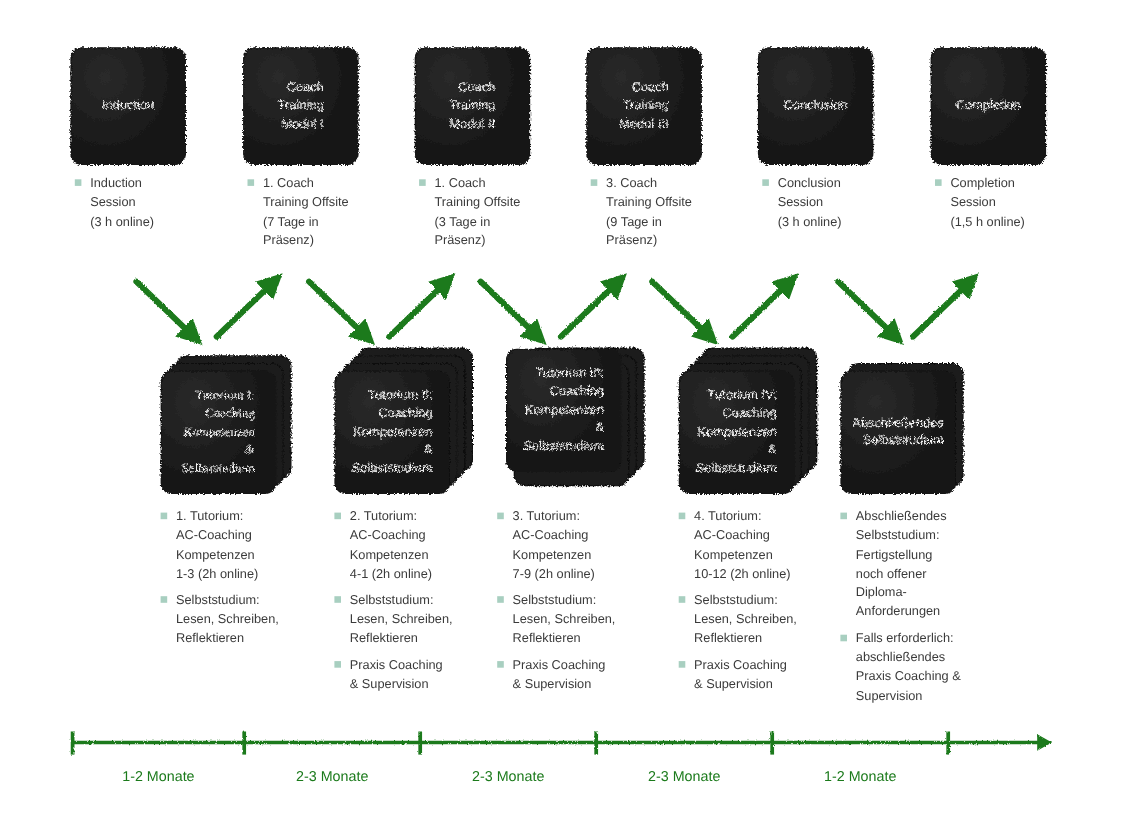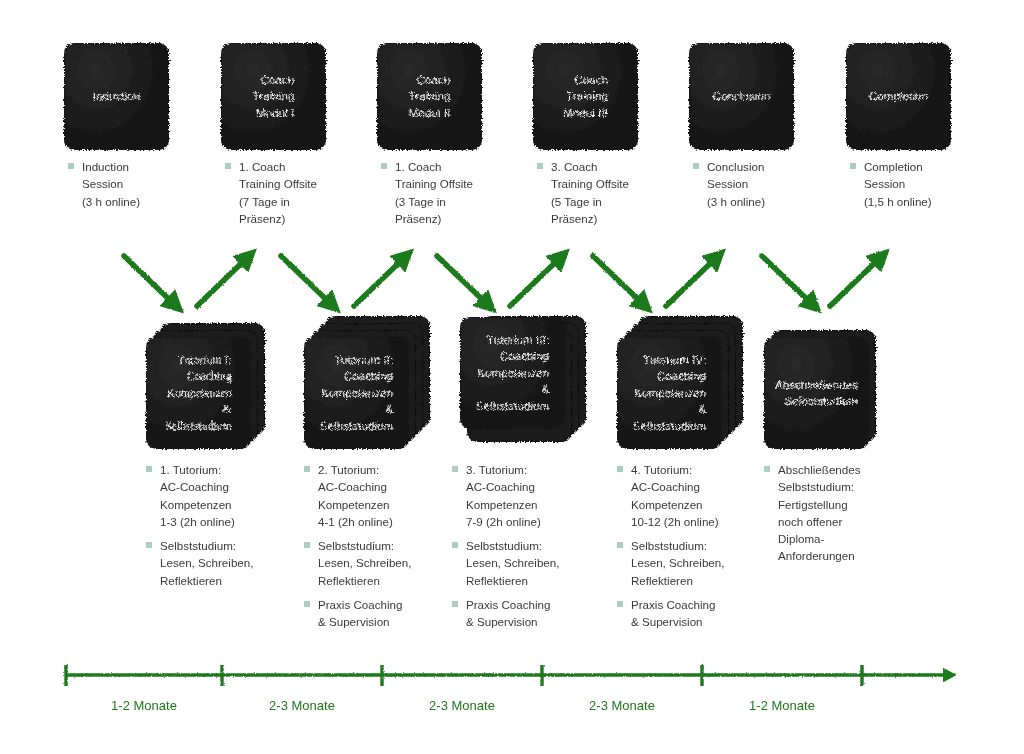--- a/index.html
+++ b/index.html
@@ -174,21 +174,21 @@
           <div class="ctext" style="white-space: pre-line;">Coach
 Training
 Modul III</div>
         </div>
       </div>
       <div class="bullets" style="left: 536px; top: 158px; width: 150px;">
         <div class="bullet-row">
           <span class="bullet-mark" style="background: rgb(168, 207, 192);"></span>
           <span class="bullet-text">3. Coach
 Training Offsite
-(5 Tage in
+(9 Tage in
 Präsenz)</span>
         </div>
       </div>
       <div style="position: absolute; left: 0px; top: 0px;">
         <div class="card" style="left: 690px; top: 44px; width: 103px; height: 105px; z-index: 20;">
           <div class="ctext" style="white-space: pre-line;">Conclusion</div>
         </div>
       </div>
       <div class="bullets" style="left: 692px; top: 158px; width: 150px;">
         <div class="bullet-row">
@@ -360,20 +360,27 @@
       </div>
       <div class="bullets" style="left: 763px; top: 461px; width: 150px;">
         <div class="bullet-row">
           <span class="bullet-mark" style="background: rgb(168, 207, 192);"></span>
           <span class="bullet-text">Abschließendes
 Selbststudium:
 Fertigstellung
 noch offener
 Diploma-
 Anforderungen</span>
+        </div>
+        <div class="bullet-row">
+          <span class="bullet-mark" style="background: rgb(168, 207, 192);"></span>
+          <span class="bullet-text">Falls erforderlich:
+abschließendes
+Praxis Coaching &amp;
+Supervision</span>
         </div>
       </div>
     </div>
 
   <svg class="arrow-layer" viewBox="0 0 1024 754">
     <g filter="url(#jitter)" stroke="#1b7a1b" stroke-linecap="butt">
       <line id="tl-main" x1="66" y1="675" x2="948" y2="675" stroke-width="3.4" marker-end="url(#tl-arrowhead)"></line>
       <g id="tl-ticks" stroke-width="3.4">
           <line x1="66" y1="665" x2="66" y2="686"></line>
           <line x1="222" y1="665" x2="222" y2="686"></line>

